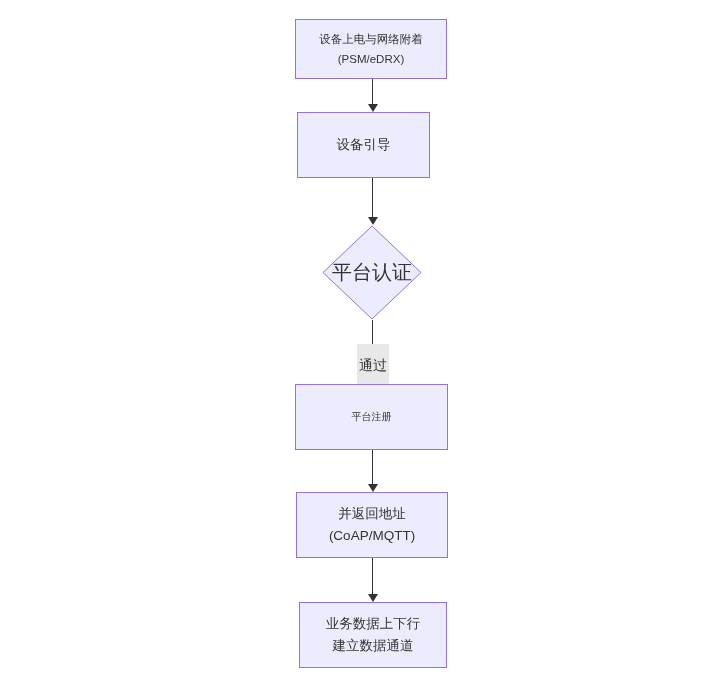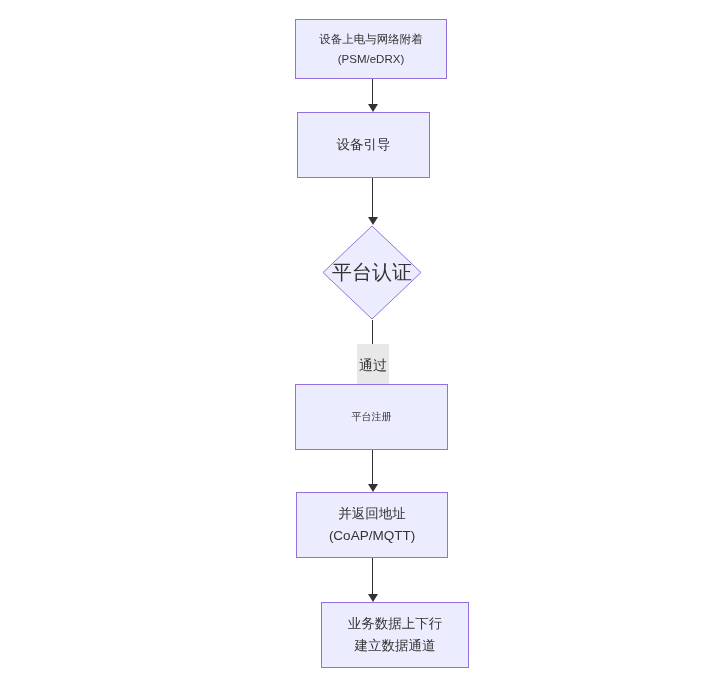--- a/index.html
+++ b/index.html
@@ -28,21 +28,21 @@
     justify-content: center;
     text-align: center;
     color: var(--text-color, #333333);
   }
   .rect-node .node-line { white-space: nowrap; }
 
   #node-attach    { left: 295px; top: 19px;  width: 152px; height: 60px; font-size: 11.5px; line-height: 20px; }
   #node-bootstrap { left: 297px; top: 112px; width: 133px; height: 66px; font-size: 13.5px; line-height: 22px; }
   #node-register  { left: 295px; top: 384px; width: 153px; height: 66px; font-size: 10px; line-height: 22px; }
   #node-channel   { left: 296px; top: 492px; width: 152px; height: 66px; font-size: 13.5px; line-height: 22px; }
-  #node-business  { left: 299px; top: 602px; width: 148px; height: 66px; font-size: 13.5px; line-height: 22px; margin-left: 22px; }
+  #node-business  { left: 299px; top: 602px; width: 148px; height: 66px; font-size: 13.5px; line-height: 22px; }
 
   
   .diamond-node {
     position: absolute;
     left: 322px;
     top: 225px;
     width: 100px;
     height: 95px;
   }
   .diamond-node svg { display: block; width: 100%; height: 100%; }

